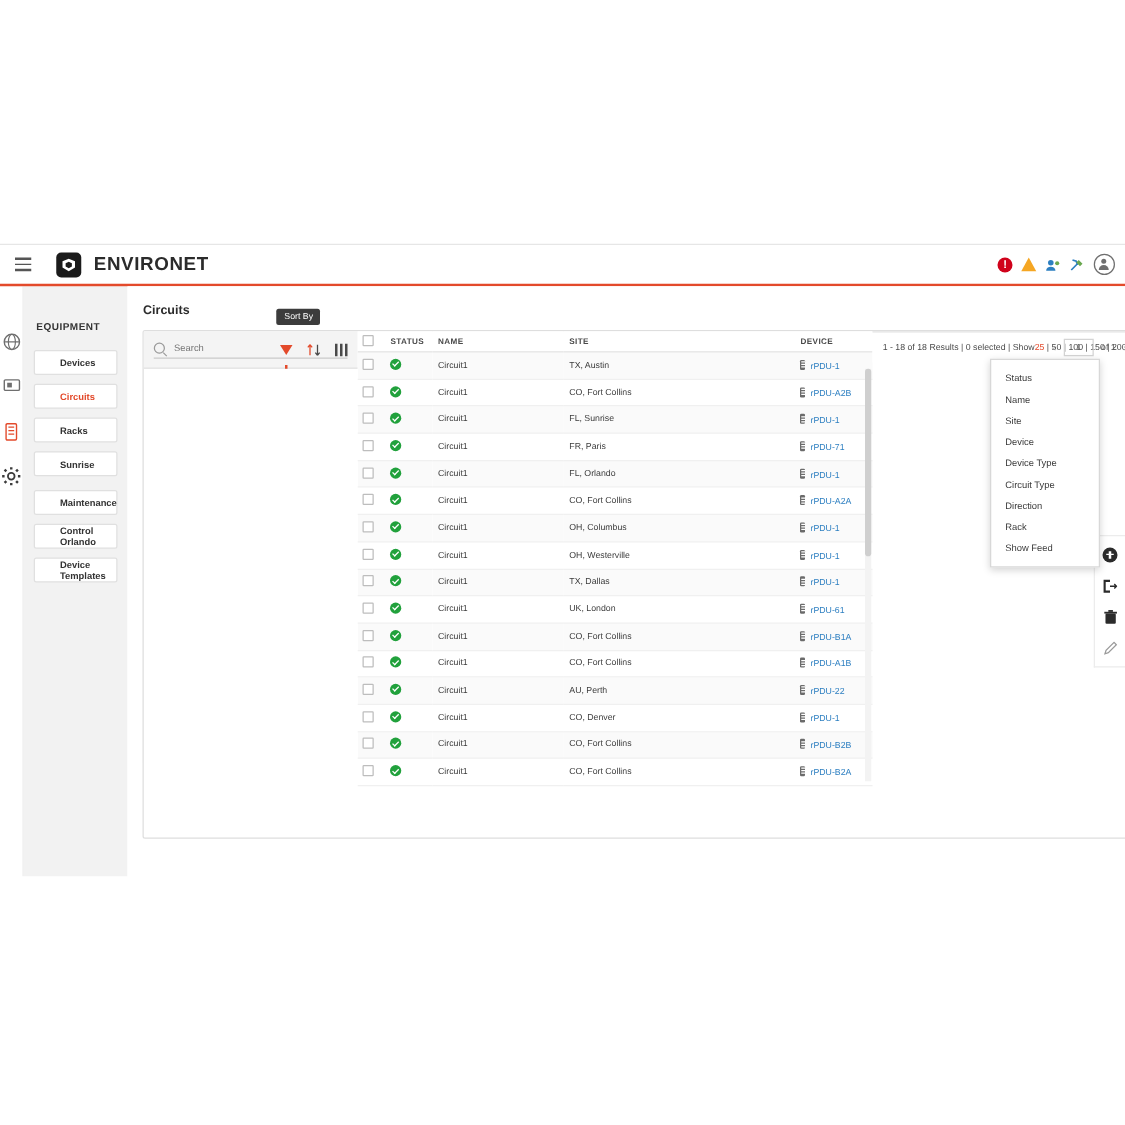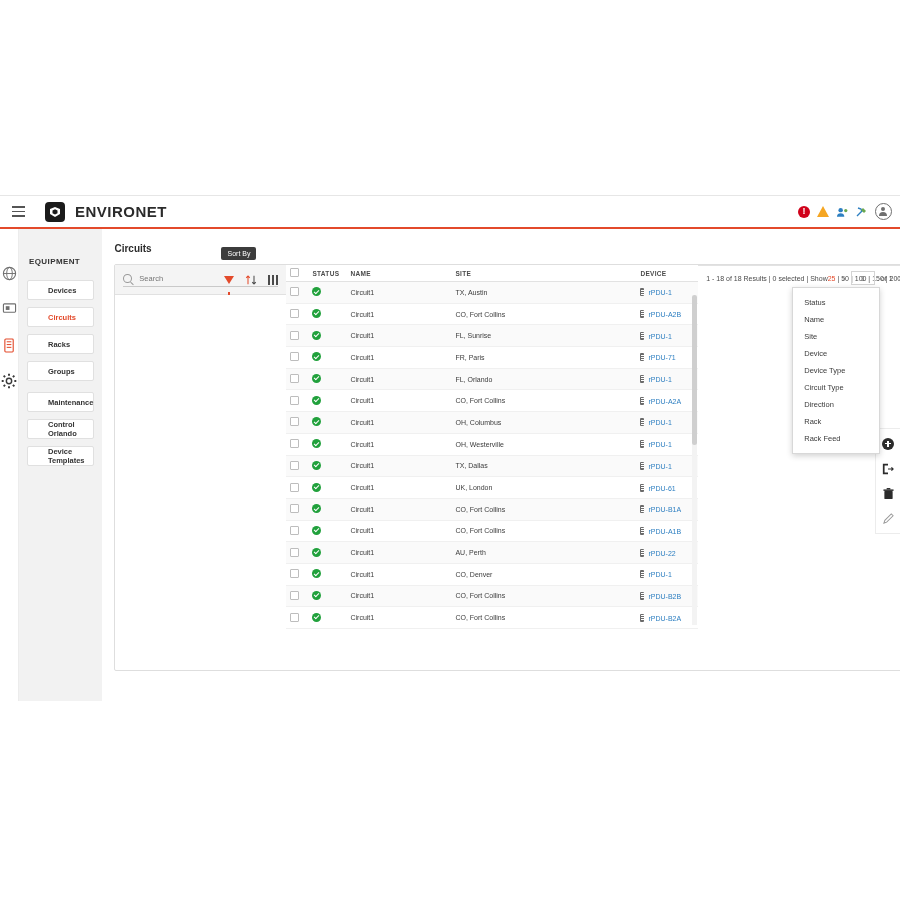--- a/index.html
+++ b/index.html
@@ -482,21 +482,21 @@
       <div class="side-item">
         <span>Devices</span>
       </div>
       <div class="side-item active">
         <span>Circuits</span>
       </div>
       <div class="side-item">
         <span>Racks</span>
       </div>
       <div class="side-item">
-        <span>Groups</span>
+        <span>Sunrise</span>
       </div>
       <div class="side-gap"></div>
       <div class="side-item">
         <span>Maintenance</span>
       </div>
       <div class="side-item">
         <span>Control Orlando</span>
       </div>
       <div class="side-item">
         <span>Device Templates</span>
@@ -530,21 +530,21 @@
 
         <div class="dropdown">
           <div class="dd-item">Status</div>
           <div class="dd-item">Name</div>
           <div class="dd-item">Site</div>
           <div class="dd-item">Device</div>
           <div class="dd-item">Device Type</div>
           <div class="dd-item">Circuit Type</div>
           <div class="dd-item">Direction</div>
           <div class="dd-item">Rack</div>
-          <div class="dd-item">Rack Feed</div>
+          <div class="dd-item">Show Feed</div>
         </div>
 
         <div class="table-wrap">
           <table>
             <colgroup>
               <col style="width:22px">
               <col style="width:38px">
               <col style="width:105px">
               <col style="width:185px">
               <col style="width:165px">

